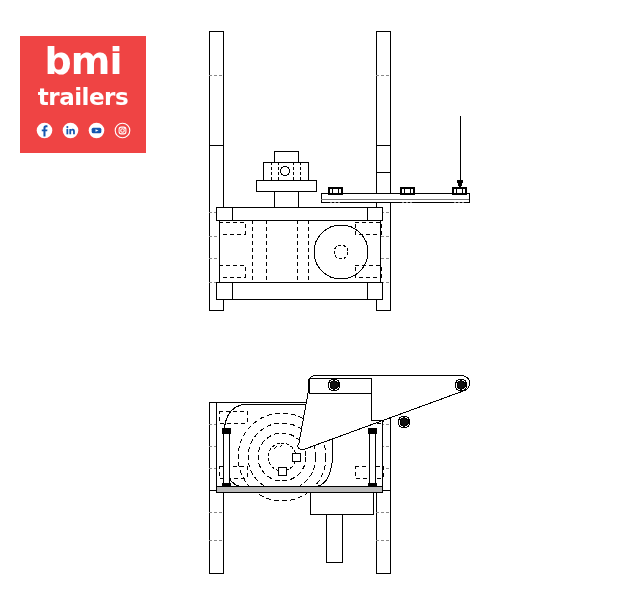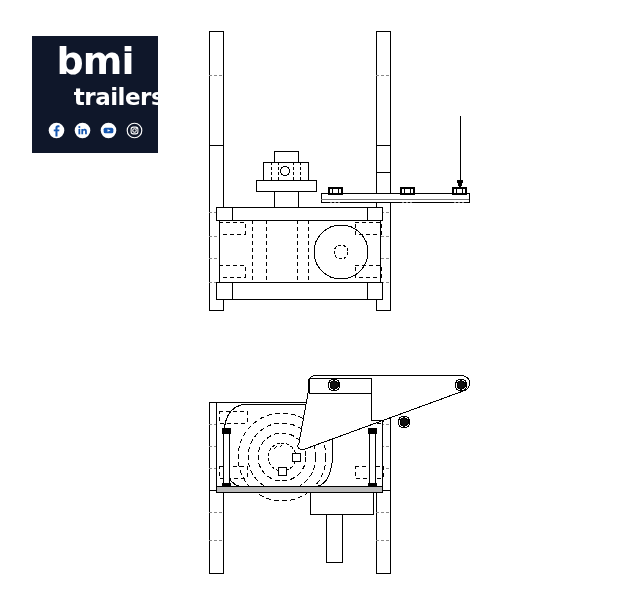--- a/index.html
+++ b/index.html
@@ -19,25 +19,25 @@
     position: absolute;
     left: 0; top: 0;
     width: 623px;
     height: 601px;
     background: #ffffff;
   }
 
   
   #logo-block {
     position: absolute;
-    left: 32px;
+    left: 20px;
     top: 36px;
     width: 126px;
     height: 117px;
-    background: #0f172a;
+    background: #ef4444;
     box-sizing: border-box;
   }
   #logo-wordmark {
     position: absolute;
     left: 0; top: 4px;
     width: 126px;
     text-align: center;
     color: #ffffff;
     font-family: "DejaVu Sans", sans-serif;
     font-weight: bold;
@@ -49,21 +49,20 @@
     position: absolute;
     left: 0; top: 48px;
     width: 126px;
     text-align: center;
     color: #ffffff;
     font-family: "DejaVu Sans", sans-serif;
     font-weight: bold;
     font-size: 23px;
     letter-spacing: -0.5px;
     line-height: 26px;
-    margin-left: 24px;
   }
   #logo-socials {
     position: absolute;
     left: 0;
     top: 86px;
     width: 126px;
     display: flex;
     justify-content: center;
     gap: 9px;
   }

